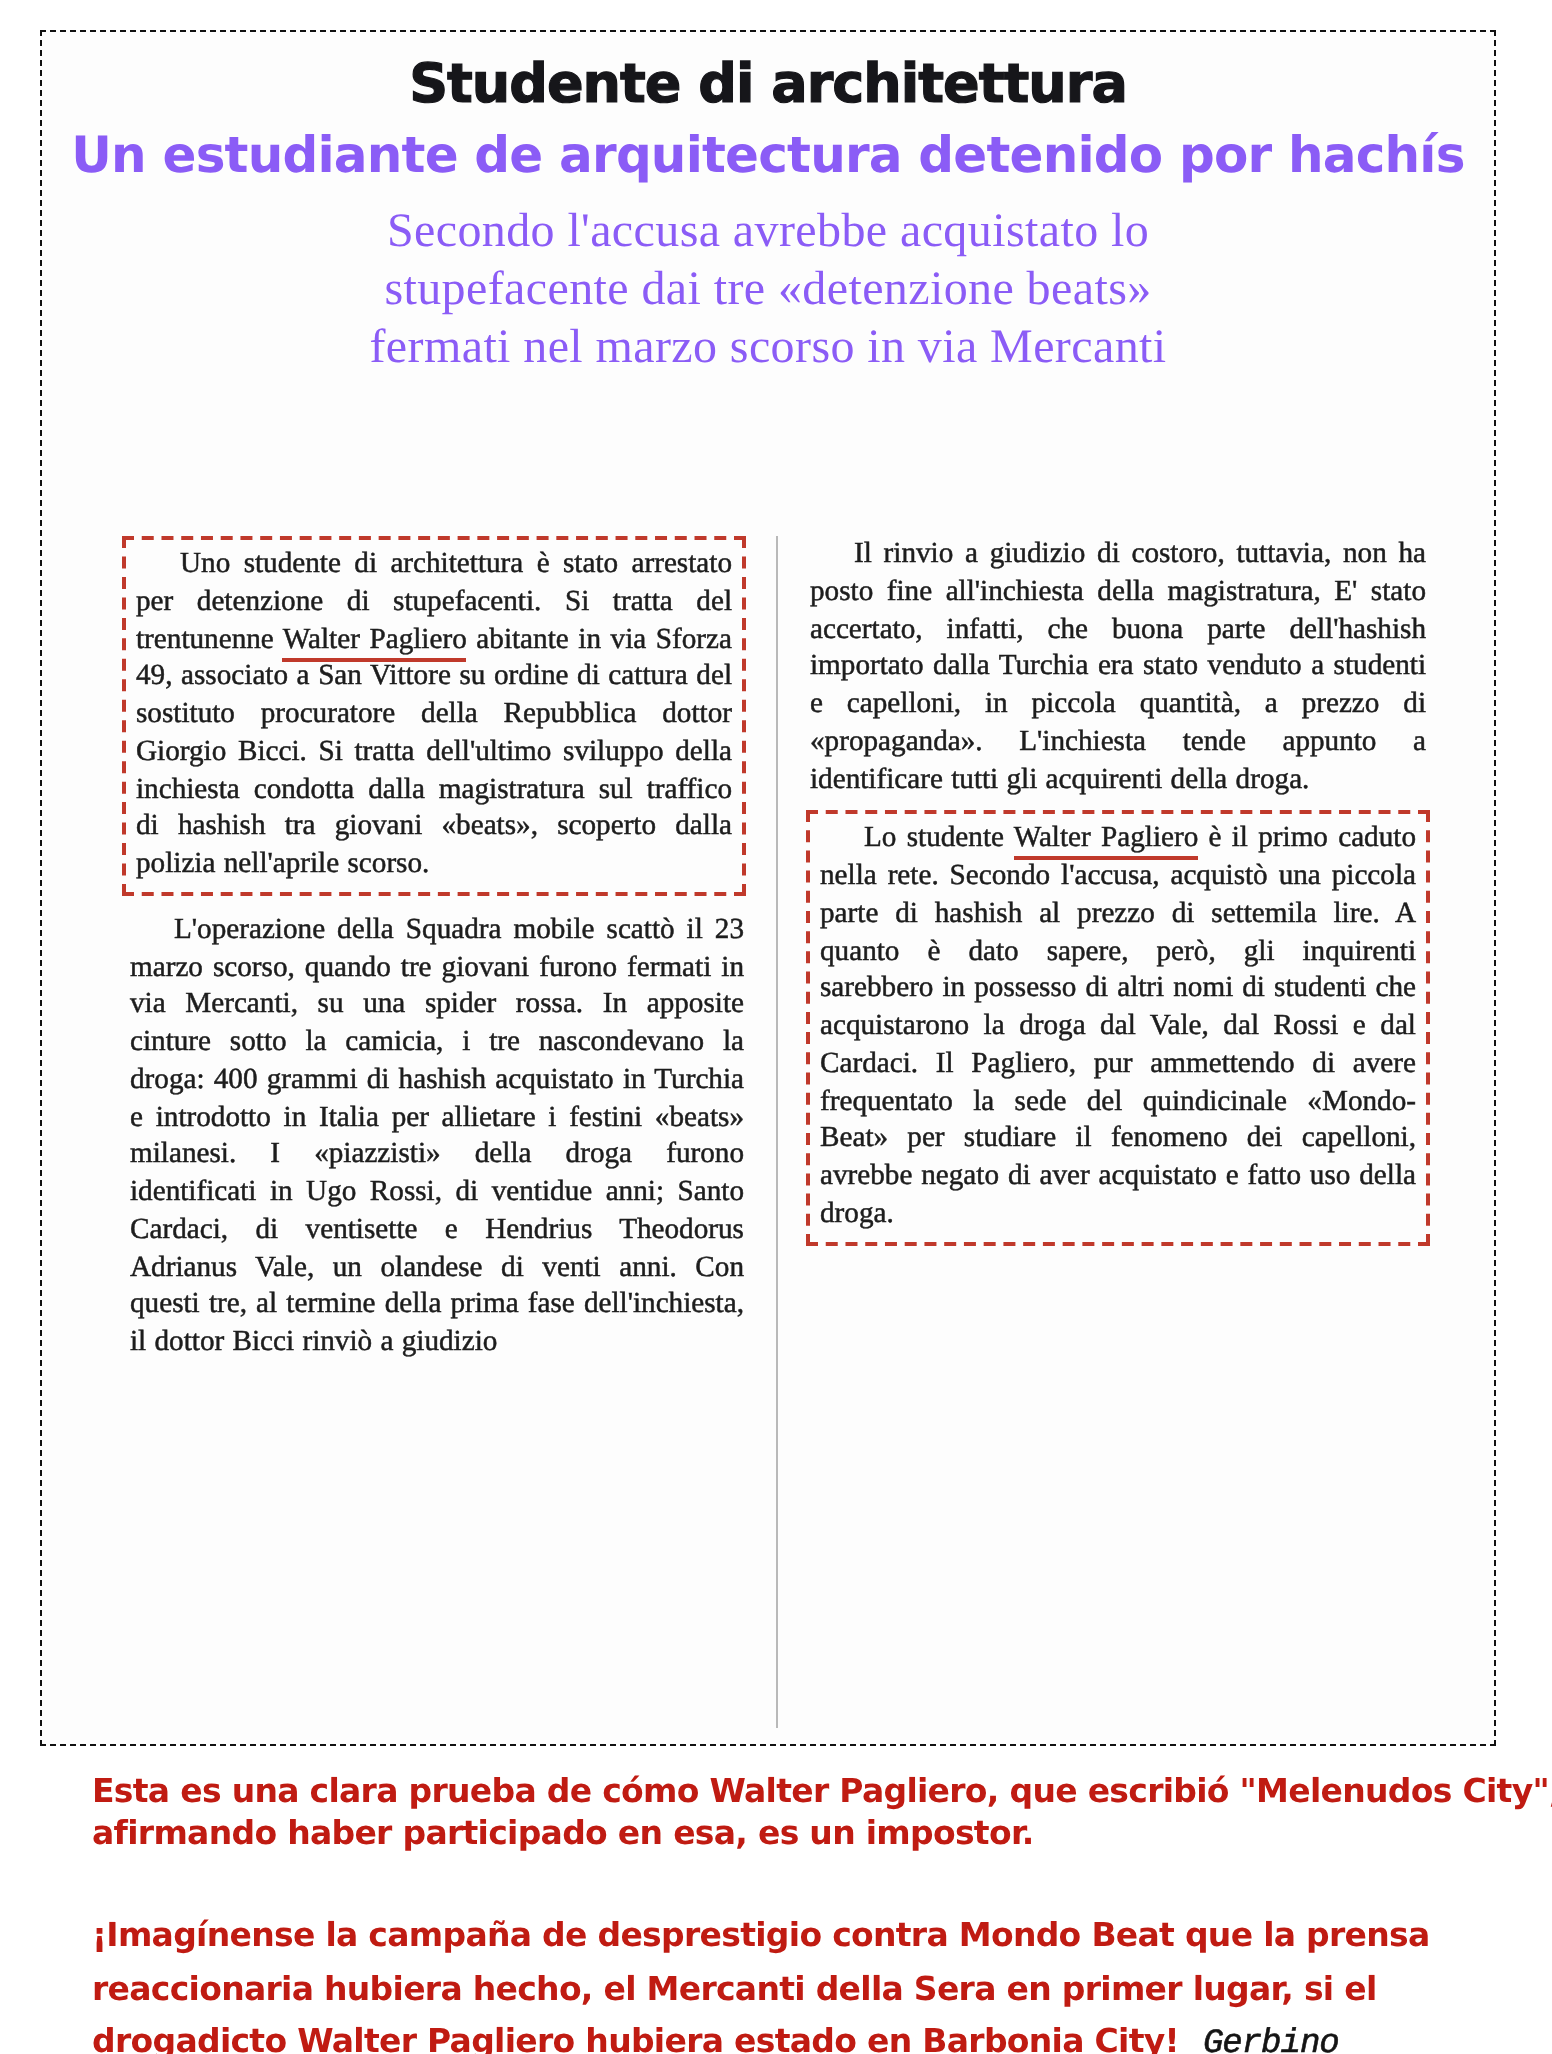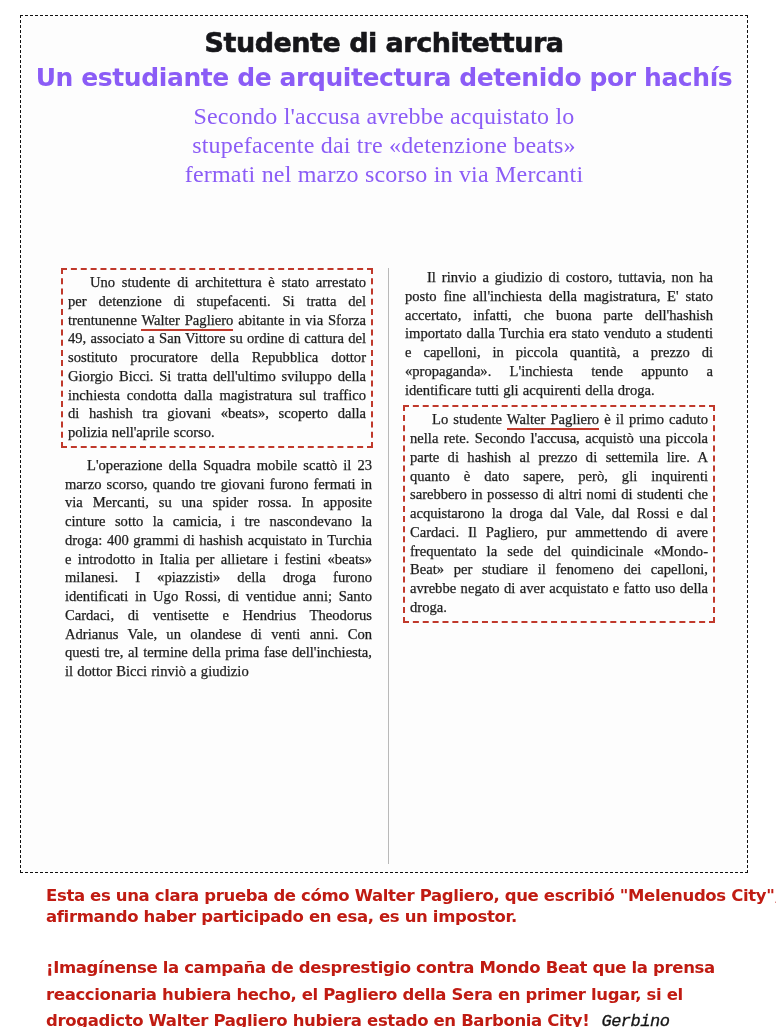--- a/index.html
+++ b/index.html
@@ -174,16 +174,16 @@
   </div>
 </div>
 
 <div id="commentary">
   <div class="cm-block1">
     <span class="cm-line">Esta es una clara prueba de cómo Walter Pagliero, que escribió "Melenudos City",</span>
     <span class="cm-line">afirmando haber participado en esa, es un impostor.</span>
   </div>
   <div class="cm-block2">
     <span class="cm-line">¡Imagínense la campaña de desprestigio contra Mondo Beat que la prensa</span>
-    <span class="cm-line">reaccionaria  hubiera hecho, el Pagliero della Sera en primer lugar, si el</span>
+    <span class="cm-line">reaccionaria  hubiera hecho, el Mercanti della Sera en primer lugar, si el</span>
     <span class="cm-line"><span>drogadicto Walter Pagliero hubiera estado en Barbonia City!</span><span id="signature">Gerbino</span></span>
   </div>
 </div>
 
 </body></html>

